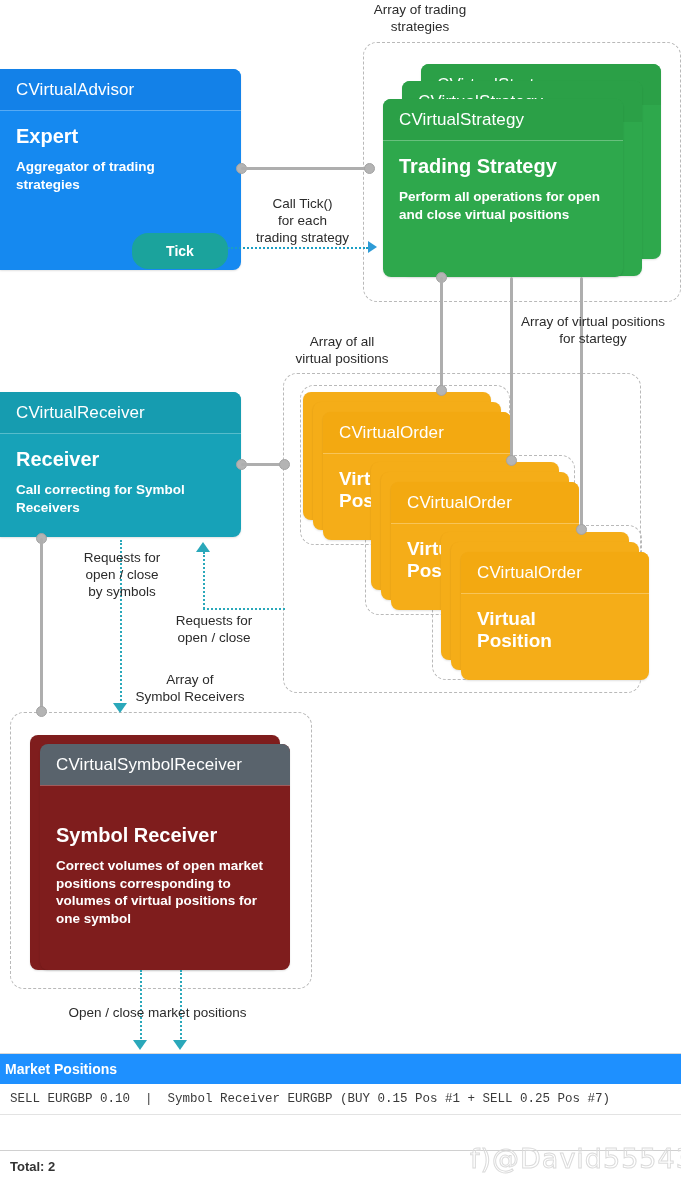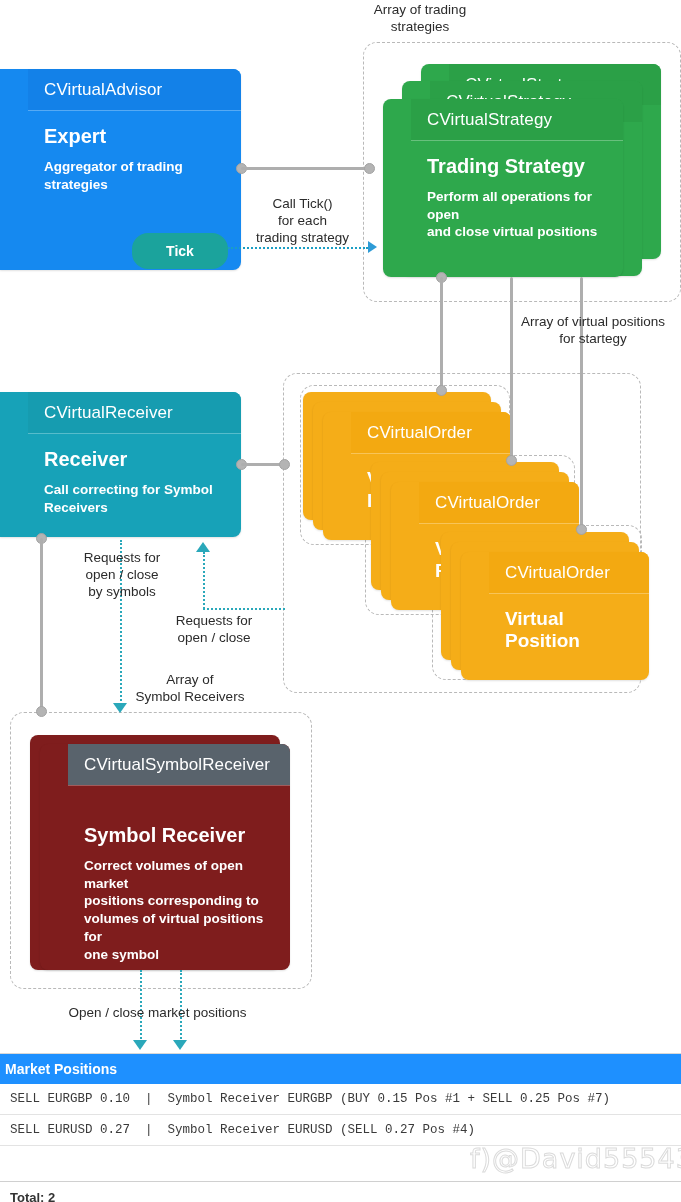--- a/index.html
+++ b/index.html
@@ -7,21 +7,21 @@
   body{
     width:681px;height:1202px;position:relative;overflow:hidden;
     font-family:"Liberation Sans","DejaVu Sans",sans-serif;
     color:#222;
     -webkit-font-smoothing:antialiased;
   }
   #stage{position:absolute;left:0;top:0;width:681px;height:1202px;}
 
   
   .card{position:absolute;border-radius:8px;box-sizing:border-box;overflow:hidden;
-        box-shadow:0 1px 2px rgba(0,0,0,.12);padding-left:28px;}
+        box-shadow:0 1px 2px rgba(0,0,0,.12);}
   .card .hdr{box-sizing:border-box;padding:12px 16px 10px 16px;font-size:17px;color:#fff;
              line-height:1.1;letter-spacing:.1px;}
   .card .divider{height:1px;background:rgba(255,255,255,.28);margin:0;}
   .card .body{box-sizing:border-box;padding:14px 16px 14px 16px;color:#fff;}
   .card .ttl{font-size:20px;font-weight:bold;line-height:1.15;margin:0 0 10px 0;}
   .card .desc{font-size:13.5px;line-height:1.32;font-weight:bold;}
 
   
   .c-blue{background:#1589f0;}
   .c-blue .hdr{background:#1381e8;}
@@ -192,20 +192,22 @@
 
   <div class="vline" style="left:510px;top:277px;height:182px;"></div>
   <div class="knob" style="left:506px;top:455px;"></div>
 
   <div class="vline" style="left:580px;top:277px;height:252px;"></div>
   <div class="knob" style="left:576px;top:524px;"></div>
 
   <div class="caption" style="left:505px;top:314px;width:176px;white-space:pre-line;">Array of virtual positions
 for startegy</div>
 
+  <div class="caption" style="left:283px;top:334px;width:118px;white-space:pre-line;">Array of all
+virtual positions</div>
 
   <div class="knob" style="left:236px;top:459px;"></div>
   <div class="hline" style="left:241px;top:463px;width:42px;"></div>
   <div class="knob" style="left:279px;top:459px;"></div>
 
   <div class="knob" style="left:36px;top:533px;"></div>
   <div class="vline" style="left:40px;top:538px;height:174px;"></div>
   <div class="knob" style="left:36px;top:706px;"></div>
 
   <div class="dline-v teal" style="left:120px;top:540px;height:165px;"></div>
@@ -225,20 +227,19 @@
 
   <div class="dline-v teal" style="left:140px;top:970px;height:72px;"></div>
   <div class="arrow arrow-down" style="left:133px;top:1040px;"></div>
   <div class="dline-v teal" style="left:180px;top:970px;height:72px;"></div>
   <div class="arrow arrow-down" style="left:173px;top:1040px;"></div>
   <div class="caption" style="left:60px;top:1005px;width:195px;">Open / close market positions</div>
 
   <div id="market" style="top:1053px;">
     <div class="mp-head">Market Positions</div>
     <div class="mp-row">SELL EURGBP 0.10  |  Symbol Receiver EURGBP (BUY 0.15 Pos #1 + SELL 0.25 Pos #7)</div>
-    <div class="mp-row">SELL EURUSD 0.27  |  Symbol Receiver EURUSD (SELL 0.27 Pos #4)</div>
     <div class="mp-blank"></div>
     <div class="mp-total">Total: 2</div>
   </div>
 
   <div id="watermark" style="left:470px;top:1143px;">f)@David55543</div>
 
 </div>
 
 </body></html>

